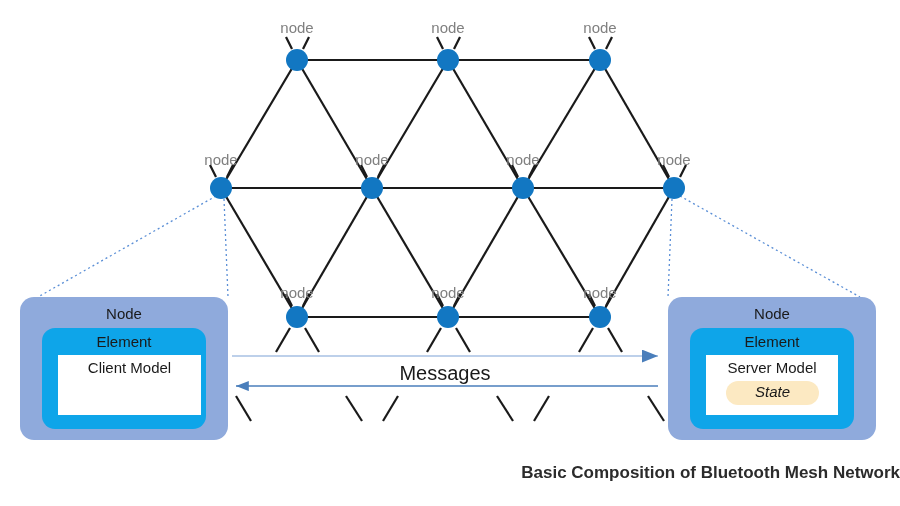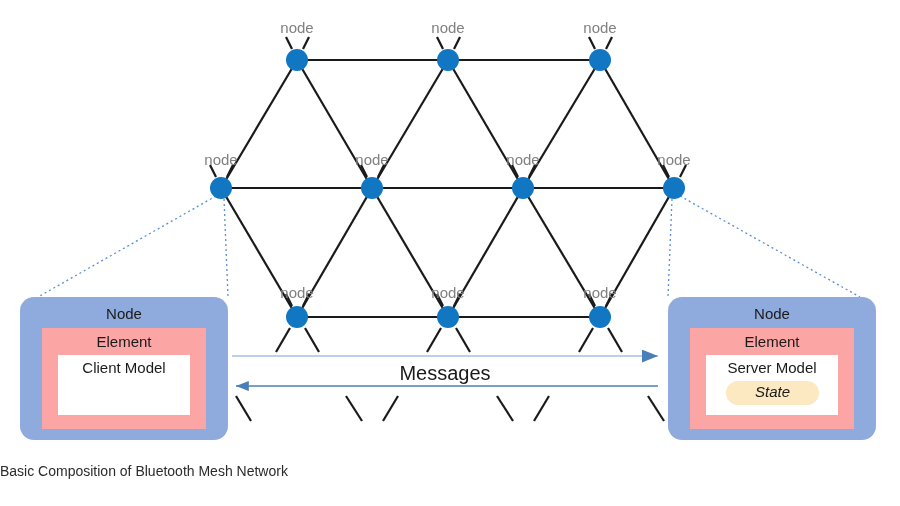--- a/index.html
+++ b/index.html
@@ -48,21 +48,22 @@
   .panel-title {
     position: absolute;
     left: 0; right: 0;
     text-align: center;
     font-size: 15px;
     color: #1a1a1a;
     font-family: "Liberation Sans", sans-serif;
   }
   .element-box {
     position: absolute;
-    background: #fca5a5;
+    background: #0ea5e9;
+    border-radius: 13px;
   }
   .element-title {
     position: absolute;
     left: 0; right: 0;
     text-align: center;
     font-size: 15px;
     color: #1a1a1a;
   }
   .model-box {
     position: absolute;
@@ -87,24 +88,25 @@
   .messages-label {
     position: absolute;
     left: 0; right: 0;
     text-align: center;
     font-size: 20px;
     color: #1a1a1a;
   }
   .caption {
     position: absolute;
     left: 0; right: 0;
-    text-align: left;
-    font-size: 14px;
+    text-align: right;
+    font-size: 17px;
     color: #2b2b2b;
     font-family: "Liberation Sans", sans-serif;
+    font-weight: bold;
   }
 </style>
 </head>
 <body>
 
 <div id="stage">
 
   <svg class="layer" viewBox="0 0 900 506">
     <g stroke="#1a1a1a" stroke-width="2.2" fill="none" stroke-linecap="butt">
 
@@ -213,21 +215,21 @@
   <div class="node-label" style="left:448px; top:285px;">node</div>
   <div class="node-label" style="left:600px; top:285px;">node</div>
   <div class="node-dot" style="left:297px; top:317px;"></div>
   <div class="node-dot" style="left:448px; top:317px;"></div>
   <div class="node-dot" style="left:600px; top:317px;"></div>
 
   <div class="panel" style="left:20px; top:297px; width:208px; height:143px;">
     <div class="panel-title" style="top:8px;">Node</div>
     <div class="element-box" style="left:22px; top:31px; width:164px; height:101px;">
       <div class="element-title" style="top:5px;">Element</div>
-      <div class="model-box" style="left:16px; top:27px; width:132px; height:60px;">
+      <div class="model-box" style="left:16px; top:27px; width:143px; height:60px;">
         <div class="model-title" style="top:4px;">Client Model</div>
       </div>
     </div>
   </div>
 
   <div class="panel" style="left:668px; top:297px; width:208px; height:143px;">
     <div class="panel-title" style="top:8px;">Node</div>
     <div class="element-box" style="left:22px; top:31px; width:164px; height:101px;">
       <div class="element-title" style="top:5px;">Element</div>
       <div class="model-box" style="left:16px; top:27px; width:132px; height:60px;">

